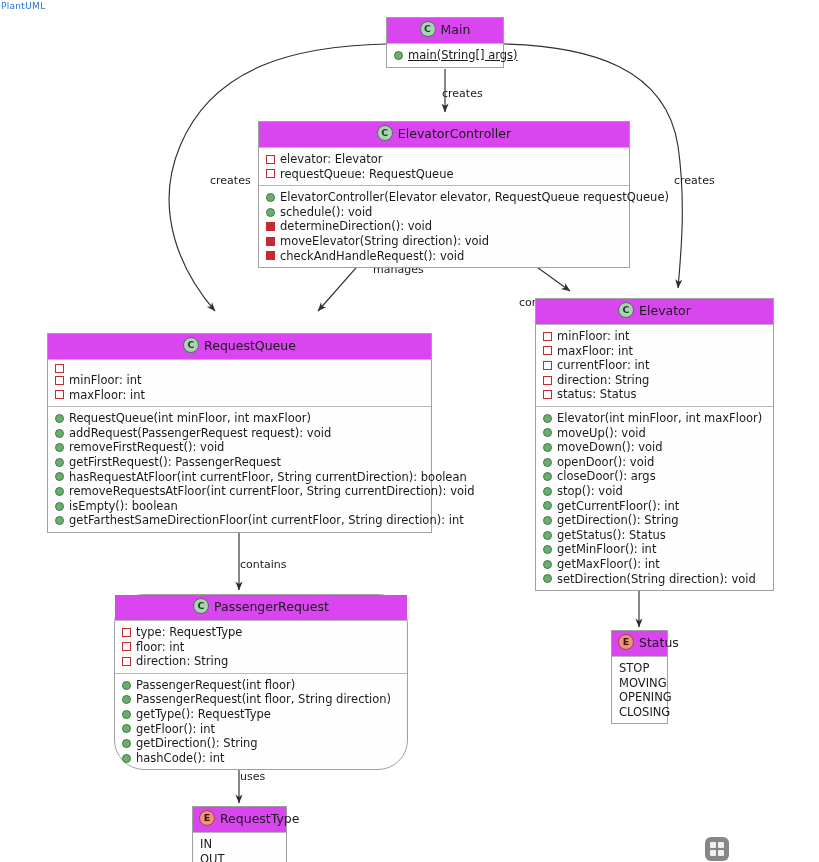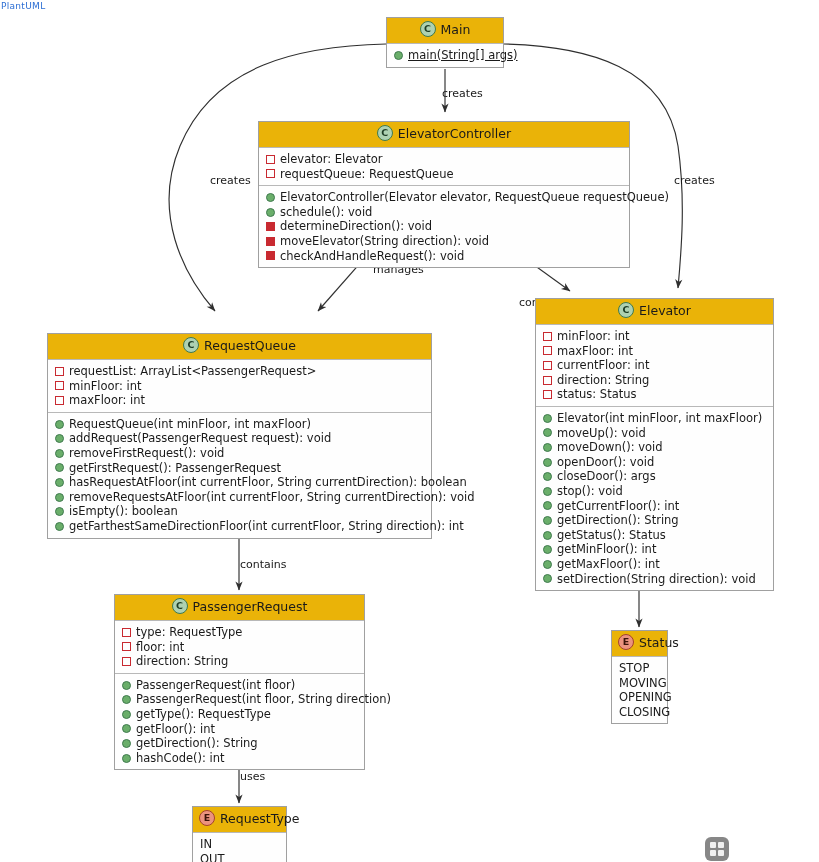--- a/index.html
+++ b/index.html
@@ -34,21 +34,21 @@
 
   
   .uml-box {
     position: absolute;
     background: #fefefe;
     border: 1px solid #a0a0a0;
     box-sizing: border-box;
     box-shadow: 0 0 0 0 rgba(0,0,0,0);
   }
   .uml-box .title-band {
-    background: #eab308;
+    background: #d946ef;
     border-bottom: 1px solid #b8b8b8;
     text-align: center;
     padding: 4px 10px 5px 10px;
     white-space: nowrap;
     line-height: 14px;
   }
   .uml-box .title-text {
     font-size: 12.5px;
     color: #1a1a1a;
     vertical-align: middle;
@@ -263,21 +263,20 @@
     </div>
   </div>
 
   <div class="uml-box" style="left:47px; top:327px; width:385px;">
     <div class="title-band">
       <span class="badge badge-class">C</span><span class="title-text">RequestQueue</span>
     </div>
     <div class="compartment">
       <div class="member">
           <span class="vis vis-private-field"></span>
-          <span class="mtext">requestList: ArrayList&lt;PassengerRequest&gt;</span>
         </div>
       <div class="member">
           <span class="vis vis-private-field"></span>
           <span class="mtext">minFloor: int</span>
         </div>
       <div class="member">
           <span class="vis vis-private-field"></span>
           <span class="mtext">maxFloor: int</span>
         </div>
     </div>
@@ -388,21 +387,21 @@
           <span class="vis vis-public-method"></span>
           <span class="mtext">getMaxFloor(): int</span>
         </div>
       <div class="member">
           <span class="vis vis-public-method"></span>
           <span class="mtext">setDirection(String direction): void</span>
         </div>
     </div>
   </div>
 
-  <div class="uml-box" style="left:114px; top:588px; width:251px;">
+  <div class="uml-box" style="left:114px; top:588px; width:294px;border-radius:30px;">
     <div class="title-band">
       <span class="badge badge-class">C</span><span class="title-text">PassengerRequest</span>
     </div>
     <div class="compartment">
       <div class="member">
           <span class="vis vis-private-field"></span>
           <span class="mtext">type: RequestType</span>
         </div>
       <div class="member">
           <span class="vis vis-private-field"></span>

